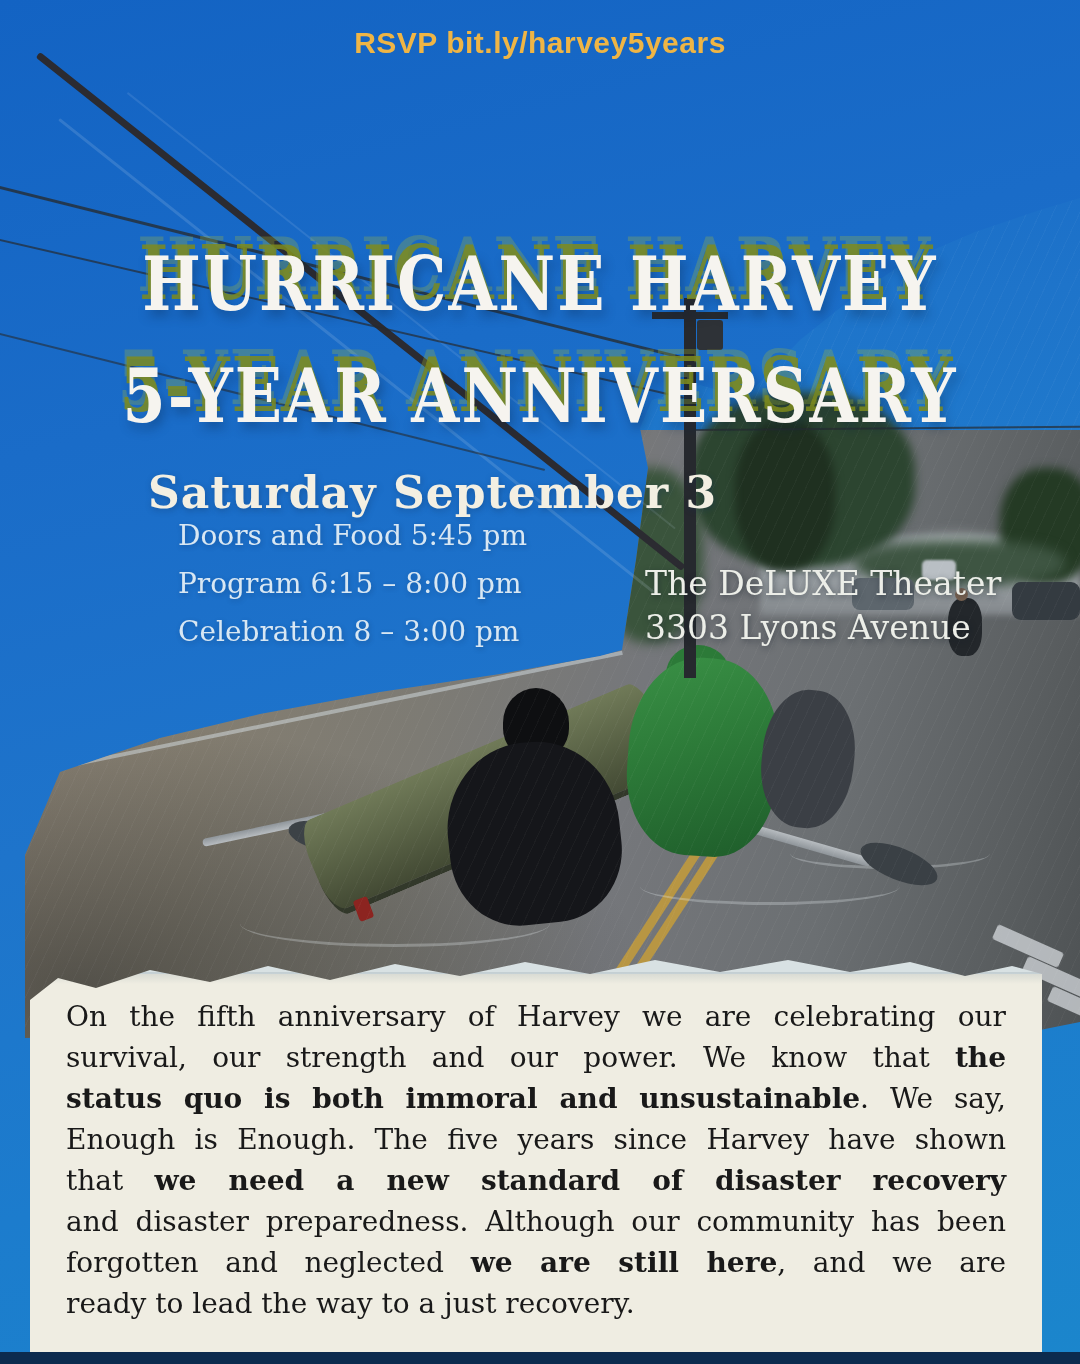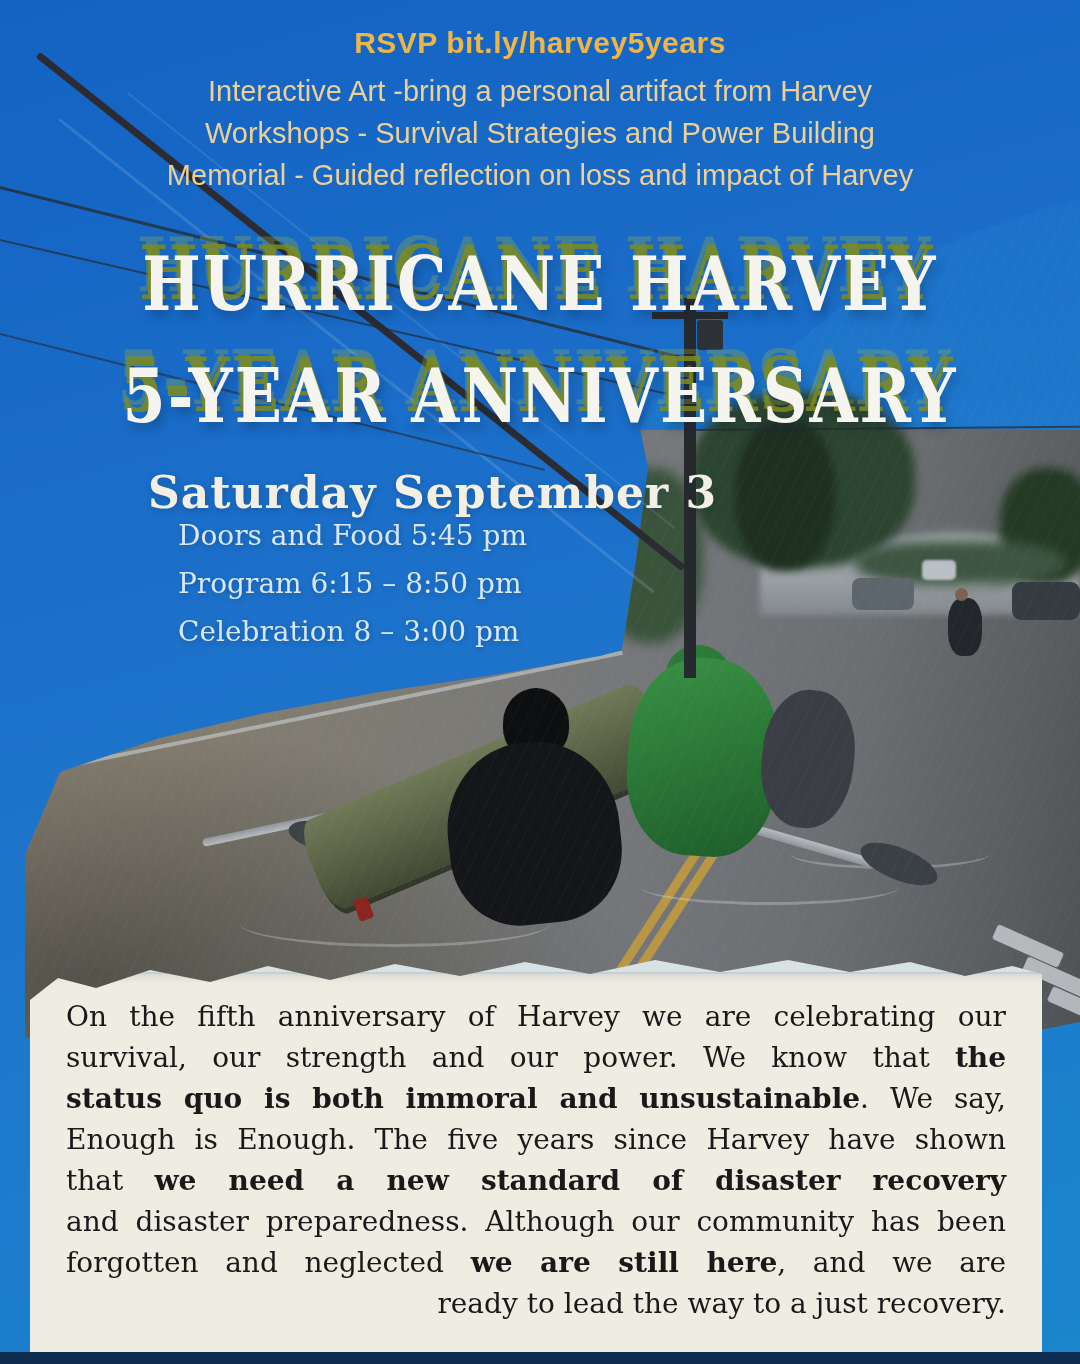--- a/index.html
+++ b/index.html
@@ -90,21 +90,21 @@
   
   #paper{left:28px;top:948px;width:1016px;height:446px;z-index:4;background:#efede2;
     filter:drop-shadow(0 -3px 7px rgba(5,25,45,.35));
     clip-path:polygon(2px 52px,30px 30px,68px 40px,122px 22px,182px 34px,240px 18px,302px 32px,367px 16px,432px 28px,497px 14px,562px 26px,627px 12px,692px 24px,760px 12px,822px 24px,882px 14px,937px 28px,984px 18px,1014px 26px,1014px 408px,1010px 428px,996px 440px,974px 446px,44px 446px,22px 438px,8px 426px,2px 408px);}
   .paper-topband{left:0;top:0;width:1016px;height:26px;background:#d5dfe3;opacity:.9;}
   .paper-topshadow{left:0;top:24px;width:1016px;height:12px;background:linear-gradient(rgba(120,140,150,.22),transparent);}
   .paper-bottomband{left:0;bottom:0;width:1016px;height:38px;background:#d6e1e3;}
   .para{left:38px;right:38px;top:48px;color:#191919;font-size:28px;line-height:41px;
     text-align:justify;text-align-last:justify;}
   .para .b{font-weight:700;}
-  .para-last{left:38px;right:38px;top:335px;color:#191919;font-size:28px;line-height:41px;text-align:right;}
+  .para-last{left:38px;right:38px;top:335px;color:#191919;font-size:28px;line-height:41px;text-align:left;}
   .attribution{left:0;right:0;bottom:14px;text-align:center;font-size:33px;color:#6b7175;letter-spacing:1px;}
 
   
   #bottom-bar{left:0;bottom:0;width:1080px;height:12px;background:#0c2b4e;z-index:5;}
 </style>
 </head>
 <body>
 
 <div id="poster">
 
@@ -156,34 +156,33 @@
     <div class="abs wire w3"></div>
     <div class="abs wire w4"></div>
     <div class="abs wire w5"></div>
     <div class="abs pole"></div>
     <div class="abs crossarm"></div>
     <div class="abs transformer"></div>
   </div>
 
   <div class="abs" id="text-layer">
     <div class="abs top-sans rsvp">RSVP bit.ly/harvey5years</div>
-    <div class="abs top-sans info">
-      <div>Interactive Art -bring a personal artifact from Harvey</div>
-      <div>Workshops - Survival Strategies and Power Building</div>
-      <div>Memorial - Guided reflection on loss and impact of Harvey</div>
-    </div>
     <div class="abs title">
       <div>HURRICANE HARVEY</div>
       <div>5-YEAR ANNIVERSARY</div>
     </div>
     <div class="abs date">Saturday September 3</div>
     <div class="abs schedule">
       <div>Doors and Food 5:45 pm</div>
-      <div>Program 6:15 – 8:50 pm</div>
+      <div>Program 6:15 – 8:00 pm</div>
       <div>Celebration 8 – 3:00 pm</div>
+    </div>
+    <div class="abs venue">
+      <div>The DeLUXE Theater</div>
+      <div>3303 Lyons Avenue</div>
     </div>
   </div>
 
   <div class="abs" id="paper">
     <div class="abs paper-topband"></div>
     <div class="abs paper-topshadow"></div>
     <div class="abs paper-bottomband"></div>
     <div class="abs para"><span>On the fifth anniversary of Harvey we are celebrating our</span><br><span>survival, our strength and our power. We know that </span><span class="b">the</span><br><span class="b">status quo is both immoral and unsustainable</span><span>. We say,</span><br><span>Enough is Enough. The five years since Harvey have shown</span><br><span>that </span><span class="b">we need a new standard of disaster recovery</span><br><span>and disaster preparedness. Although our community has been</span><br><span>forgotten and neglected </span><span class="b">we are still here</span><span>, and we are</span></div>
     <div class="abs para-last">ready to lead the way to a just recovery.</div>
   </div>

